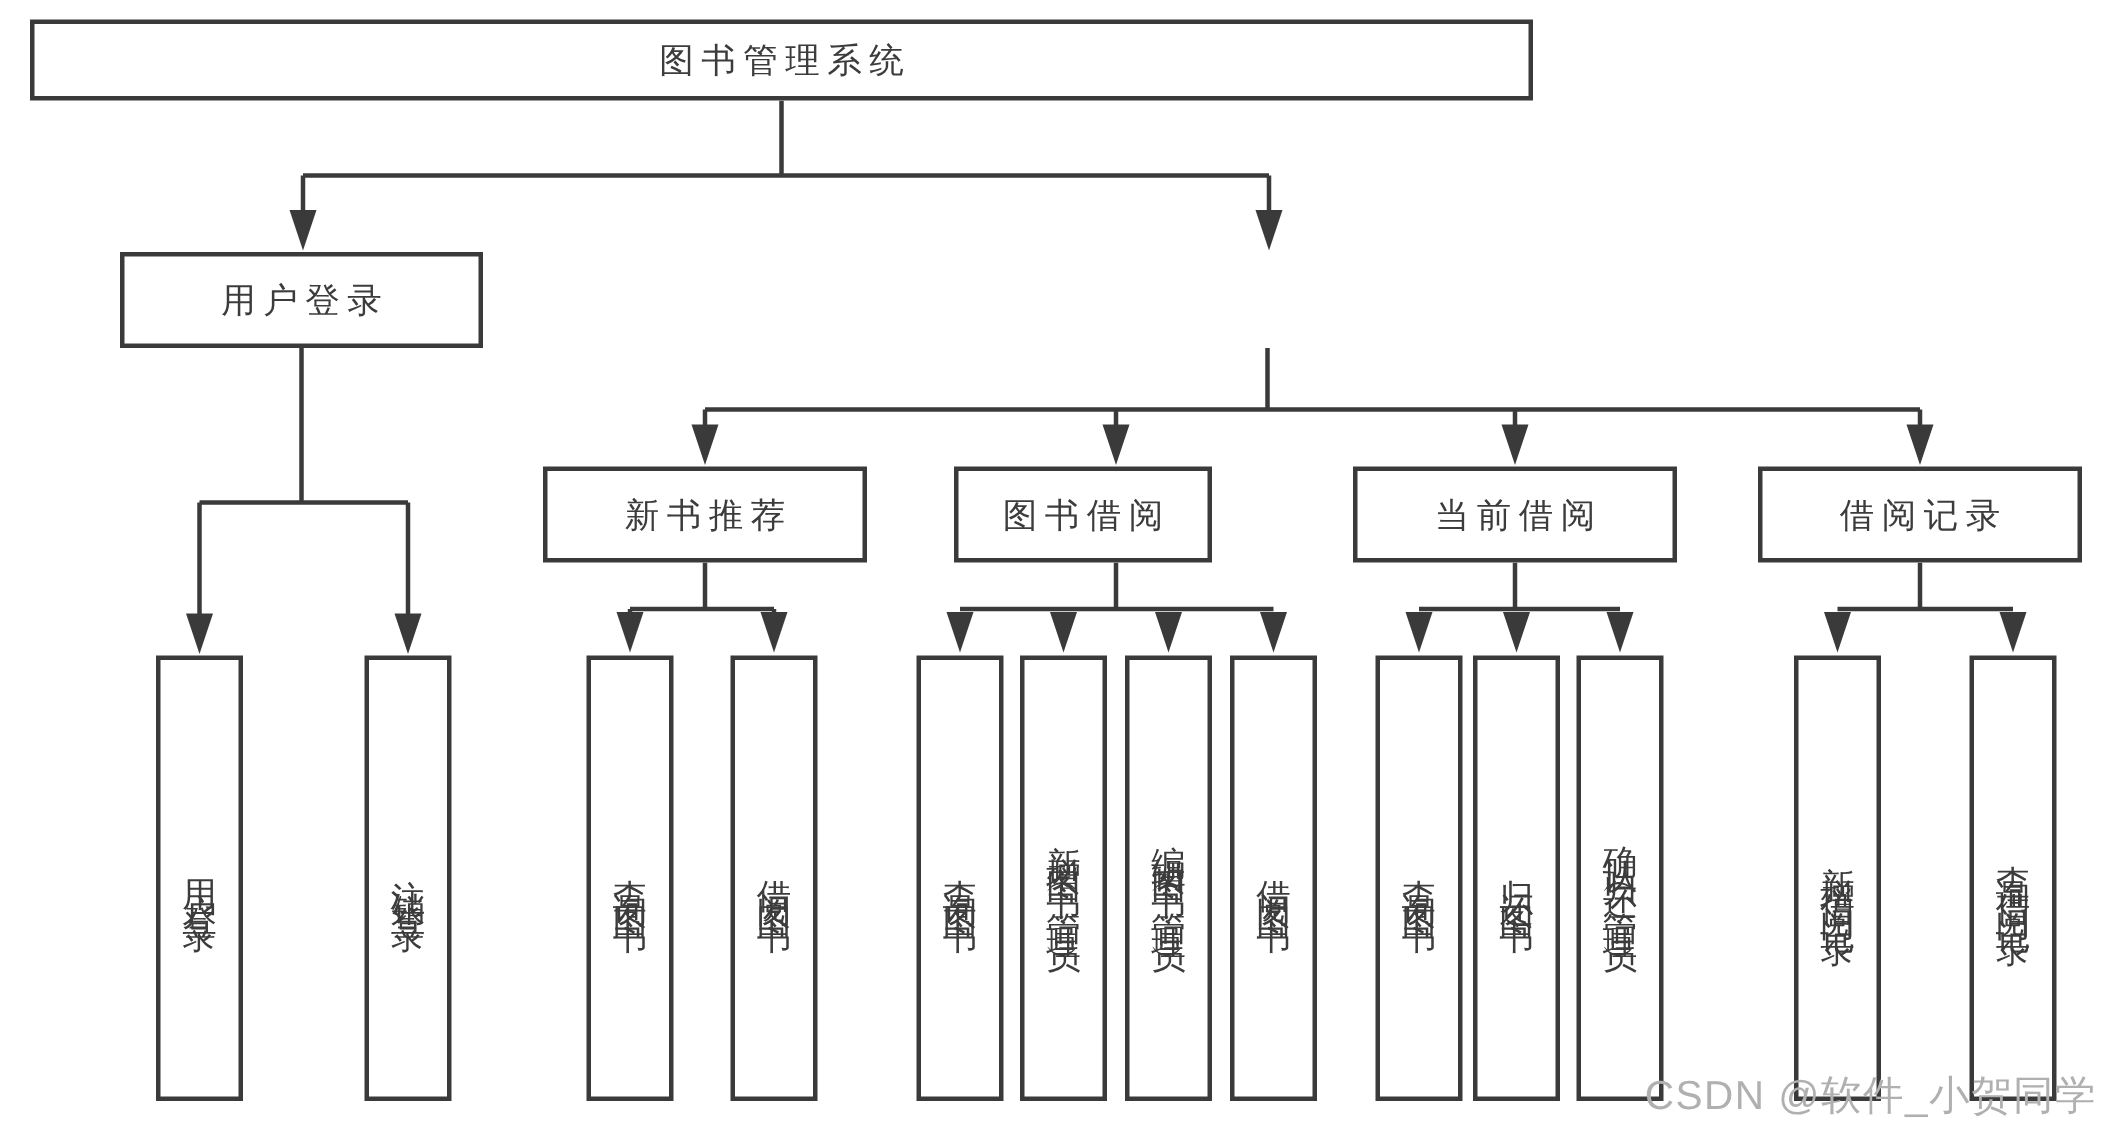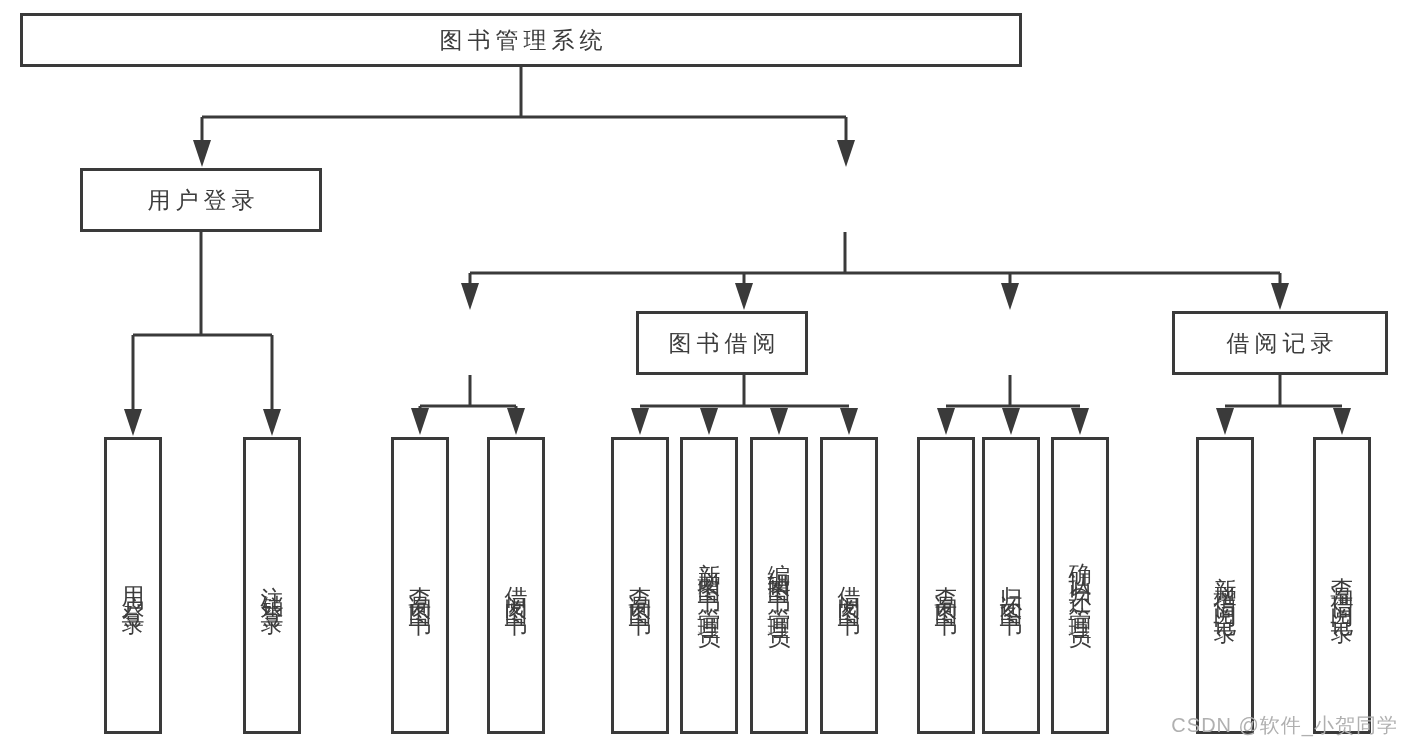--- a/index.html
+++ b/index.html
@@ -29,21 +29,21 @@
     writing-mode:vertical-rl;
     text-orientation:mixed;
     font-size:23px;
     letter-spacing:9px;
     line-height:1;
     white-space:nowrap;
   }
   #watermark{
     position:absolute;
     top:712px;right:7px;
-    font-size:20px;
+    font-size:27px;
     letter-spacing:1px;
     color:#b0b0b0;
     white-space:nowrap;
   }
   line{stroke:#3a3a3a;stroke-width:3;}
   polygon{fill:#3a3a3a;}
 </style>
 </head>
 <body>
 
@@ -117,22 +117,28 @@
   </svg>
 
   <div class="box hbox" style="left:20px;top:13px;width:1002px;height:54px;">
     <span class="lbl">图书管理系统</span>
   </div>
 
   <div class="box hbox" style="left:80px;top:168px;width:242px;height:64px;">
     <span class="lbl">用户登录</span>
   </div>
 
+  <div class="box hbox" style="left:362px;top:311px;width:216px;height:64px;">
+    <span class="lbl">新书推荐</span>
+  </div>
   <div class="box hbox" style="left:636px;top:311px;width:172px;height:64px;">
     <span class="lbl">图书借阅</span>
+  </div>
+  <div class="box hbox" style="left:902px;top:311px;width:216px;height:64px;">
+    <span class="lbl">当前借阅</span>
   </div>
   <div class="box hbox" style="left:1172px;top:311px;width:216px;height:64px;">
     <span class="lbl">借阅记录</span>
   </div>
 
   <div class="box vbox" style="left:104px;top:437px;width:58px;height:297px;">
     <span class="lbl">用户登录</span>
   </div>
   <div class="box vbox" style="left:243px;top:437px;width:58px;height:297px;">
     <span class="lbl">注销登录</span>

